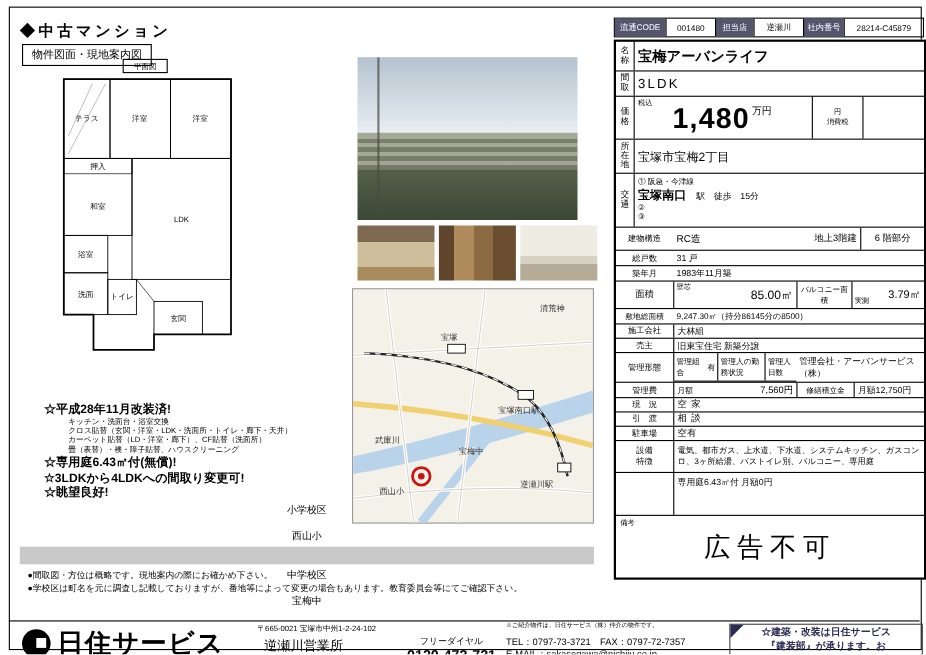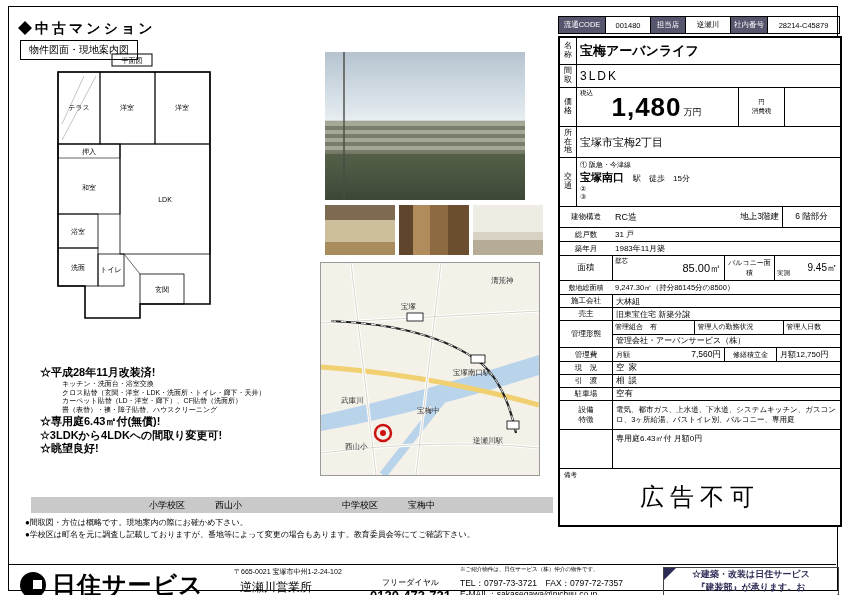--- a/index.html
+++ b/index.html
@@ -21,21 +21,21 @@
   .ph1{left:325px;background:linear-gradient(#7d6a50 0 30%,#cdbf9c 30% 75%,#a98c5e 75% 100%);}
   .ph2{left:399px;background:linear-gradient(90deg,#5e452c 0 20%,#b08c5c 20% 45%,#8c6b42 45% 70%,#6b4e30 70% 100%);}
   .ph3{left:473px;background:linear-gradient(#efece4 0 55%,#d8d2c4 55% 70%,#b5ab97 70% 100%);}
   
   .map{left:320px;top:262px;width:218px;height:212px;border:1px solid #999;background:#f4f1e9;}
   .map text{font-size:7.5px;fill:#333;}
   
   .notes{left:40px;top:366px;width:270px;line-height:1.25;}
   .star-big{font-size:11px;font-weight:bold;}
   .star-sub{font-size:7px;margin-left:22px;}
-  .schoolbar{left:31px;top:497px;width:522px;height:16px;background:#c9c9c9;font-size:9px;display:flex;align-items:center;justify-content:center;gap:30px;}
+  .schoolbar{left:18px;top:497px;width:522px;height:16px;background:#c9c9c9;font-size:9px;display:flex;align-items:center;justify-content:center;gap:11px;flex-direction:column;}
   .bullets{left:25px;top:517px;width:525px;font-size:8px;line-height:1.45;}
   
   .panel-head{left:558px;top:16px;width:280px;height:16px;display:flex;border:1px solid #000;font-size:7.5px;}
   .panel-head div{display:flex;align-items:center;justify-content:center;border-left:1px solid #000;}
   .panel-head div:first-child{border-left:none;}
   .hd-dark{background:#55556e;color:#fff;}
   .panel{left:558px;top:36px;width:280px;border:2px solid #000;background:#fff;}
   .row{display:flex;border-top:1px solid #000;align-items:stretch;}
   .row:first-child{border-top:none;}
   .cell{border-left:1px solid #000;display:flex;align-items:center;padding:1px 3px;box-sizing:border-box;}
@@ -173,21 +173,21 @@
     </div>
     <div class="row" style="height:22px">
       <div class="cell vlab">間取</div>
       <div class="cell val" style="font-size:12px;letter-spacing:2px">3LDK</div>
     </div>
     <div class="row" style="height:38px">
       <div class="cell vlab">価格</div>
       <div class="cell" style="flex:1;position:relative;justify-content:center">
         <span class="tiny" style="position:absolute;left:3px;top:1px">税込</span>
         <span class="price-big">1,480</span>
-        <span style="font-size:9px;align-self:flex-end;margin:0 2px 6px 2px">万円</span>
+        <span style="font-size:9px;align-self:flex-end;margin:0 2px 17px 2px">万円</span>
       </div>
       <div class="cell" style="width:46px;flex:none;flex-direction:column;justify-content:center;font-size:6.5px;text-align:center">
         <span>円</span>
         <span>消費税</span>
       </div>
       <div class="cell" style="width:56px;flex:none"></div>
     </div>
     <div class="row" style="height:30px">
       <div class="cell vlab">所在地</div>
       <div class="cell val" style="font-size:11px">宝塚市宝梅2丁目</div>
@@ -217,38 +217,38 @@
     </div>
     <div class="row" style="height:24px">
       <div class="cell hlab" style="font-size:8.5px">面積</div>
       <div class="cell" style="flex:1;position:relative;justify-content:flex-end">
         <span class="tiny" style="position:absolute;left:2px;top:1px">壁芯</span>
         <span style="font-size:11px">85.00㎡</span>
       </div>
       <div class="cell" style="width:50px;flex:none;font-size:7px;text-align:center;justify-content:center">バルコニー面積</div>
       <div class="cell" style="width:66px;flex:none;position:relative;justify-content:flex-end">
         <span class="tiny" style="position:absolute;left:2px;bottom:2px">実測</span>
-        <span style="font-size:10px">9.45㎡</span>
+        <span style="font-size:10px">3.79㎡</span>
       </div>
     </div>
     <div class="row" style="height:13px">
       <div class="cell hlab" style="font-size:7px">敷地総面積</div>
       <div class="cell val" style="border-left:none;font-size:7.5px">9,247.30㎡（持分86145分の8500）</div>
     </div>
     <div class="row" style="height:12px">
       <div class="cell hlab">施工会社</div>
       <div class="cell val" style="font-size:8px">大林組</div>
     </div>
     <div class="row" style="height:12px">
       <div class="cell hlab">売主</div>
       <div class="cell val" style="font-size:8px">旧東宝住宅 新築分譲</div>
     </div>
     <div class="row" style="height:26px">
       <div class="cell hlab">管理形態</div>
-      <div style="flex:1;display:flex;flex-direction:column;border-left:1px solid #000">
+      <div style="flex:1;display:flex;flex-direction:row;border-left:1px solid #000">
         <div style="flex:1;display:flex;border-bottom:1px solid #000;font-size:7px">
           <div style="flex:1.2;display:flex;align-items:center;padding:0 2px"><span>管理組合</span>　<span>有</span></div>
           <div style="flex:1.3;border-left:1px solid #000;display:flex;align-items:center;padding:0 2px">管理人の勤務状況</div>
           <div style="flex:0.8;border-left:1px solid #000;display:flex;align-items:center;padding:0 2px">管理人日数</div>
         </div>
         <div style="flex:1;display:flex;align-items:center;font-size:8px;padding:0 3px">管理会社・アーバンサービス（株）</div>
       </div>
     </div>
     <div class="row" style="height:13px">
       <div class="cell hlab">管理費</div>

